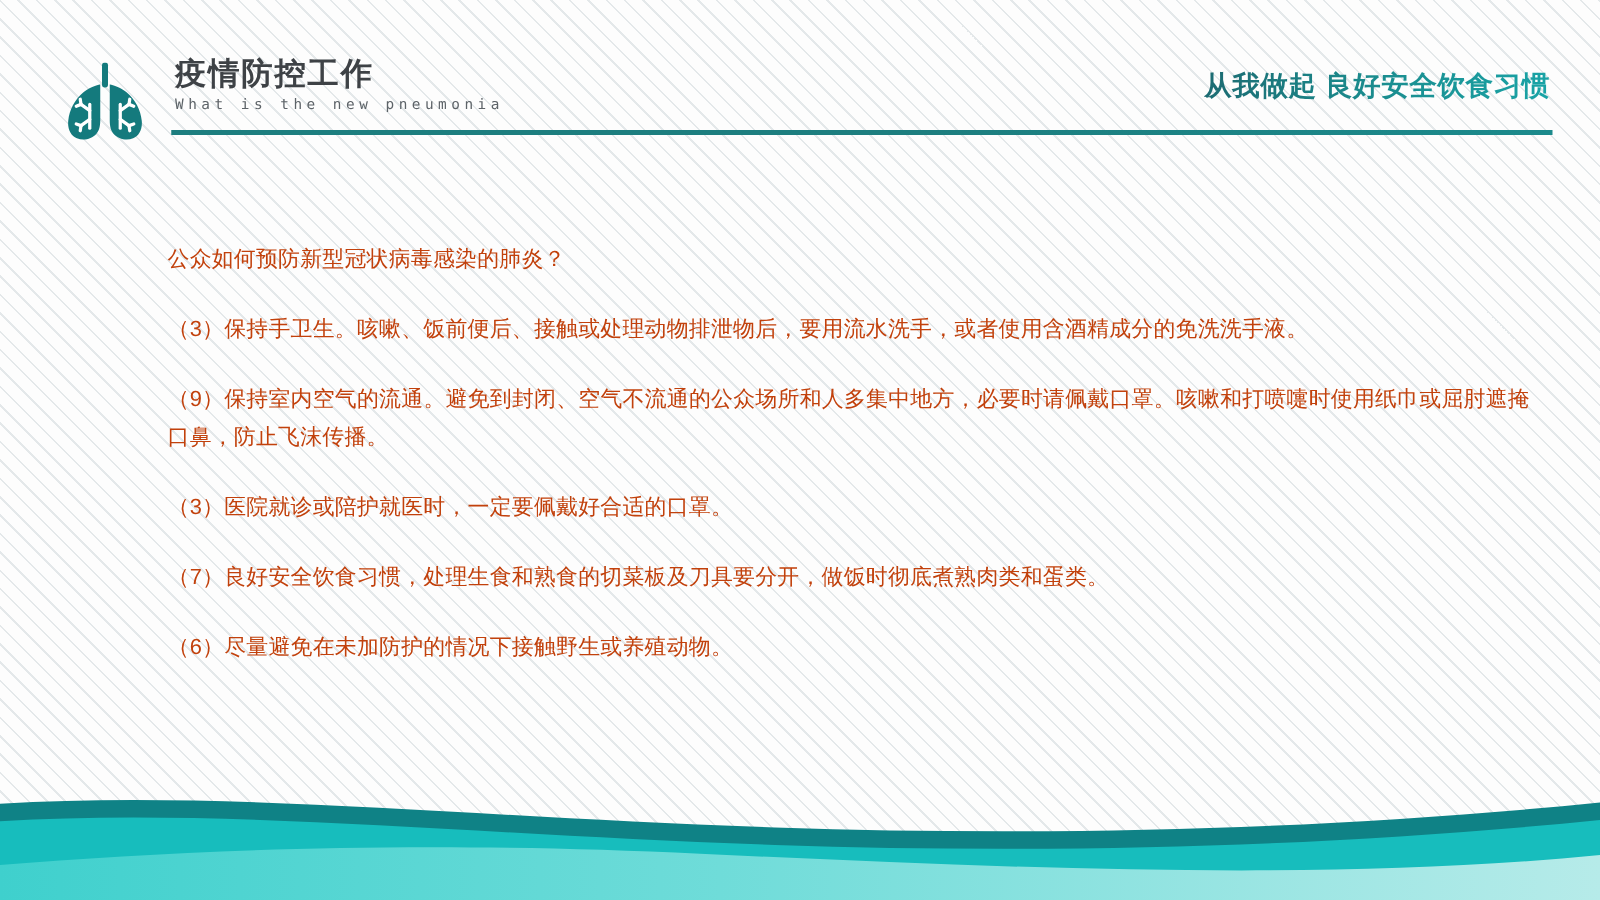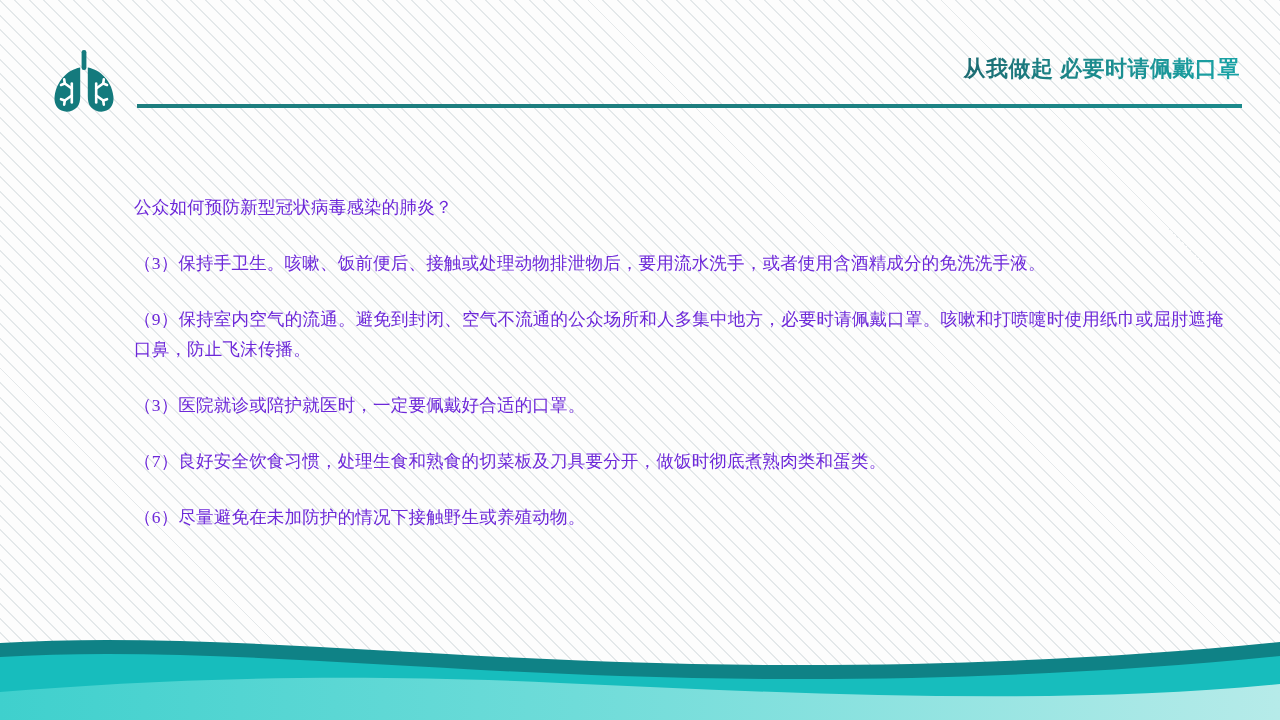--- a/index.html
+++ b/index.html
@@ -105,25 +105,24 @@
   #content {
     position: absolute;
     left: 134px;
     top: 192px;
     width: 1090px;
   }
 
   .para {
     font-size: 17.5px;
     line-height: 30px;
-    color: #6d28d9;
+    color: #c2410c;
     margin: 0 0 26px 0;
     letter-spacing: 0.2px;
     text-align: justify;
-    font-family: Liberation Serif, serif;
   }
 
   .para.indent {
     text-indent: 0;
   }
 
   .para:last-child { margin-bottom: 0; }
 
   
   #wave {
@@ -171,24 +170,28 @@
           <path d="M49.2 38.5 L56.2 33.5"></path>
           <path d="M56.2 33.5 L60.0 35.0"></path>
           <path d="M56.2 33.5 L56.8 29.4"></path>
           <path d="M49.2 45.5 L56.2 50.5"></path>
           <path d="M56.2 50.5 L60.0 49.2"></path>
           <path d="M56.2 50.5 L56.8 54.6"></path>
         </g>
       </svg>
     </div>
 
+    <div id="title-block">
+      <div id="title-cn">疫情防控工作</div>
+      <div id="title-en">What is the new pneumonia</div>
+    </div>
 
     <div id="header-rule"></div>
 
-    <div id="header-slogan">从我做起 必要时请佩戴口罩</div>
+    <div id="header-slogan">从我做起 良好安全饮食习惯</div>
   </div>
 
   <div id="content">
     <p class="para">公众如何预防新型冠状病毒感染的肺炎？</p>
     <p class="para indent">（3）保持手卫生。咳嗽、饭前便后、接触或处理动物排泄物后，要用流水洗手，或者使用含酒精成分的免洗洗手液。</p>
     <p class="para indent">（9）保持室内空气的流通。避免到封闭、空气不流通的公众场所和人多集中地方，必要时请佩戴口罩。咳嗽和打喷嚏时使用纸巾或屈肘遮掩口鼻，防止飞沫传播。</p>
     <p class="para indent">（3）医院就诊或陪护就医时，一定要佩戴好合适的口罩。</p>
     <p class="para indent">（7）良好安全饮食习惯，处理生食和熟食的切菜板及刀具要分开，做饭时彻底煮熟肉类和蛋类。</p>
     <p class="para indent">（6）尽量避免在未加防护的情况下接触野生或养殖动物。</p>
   </div>

